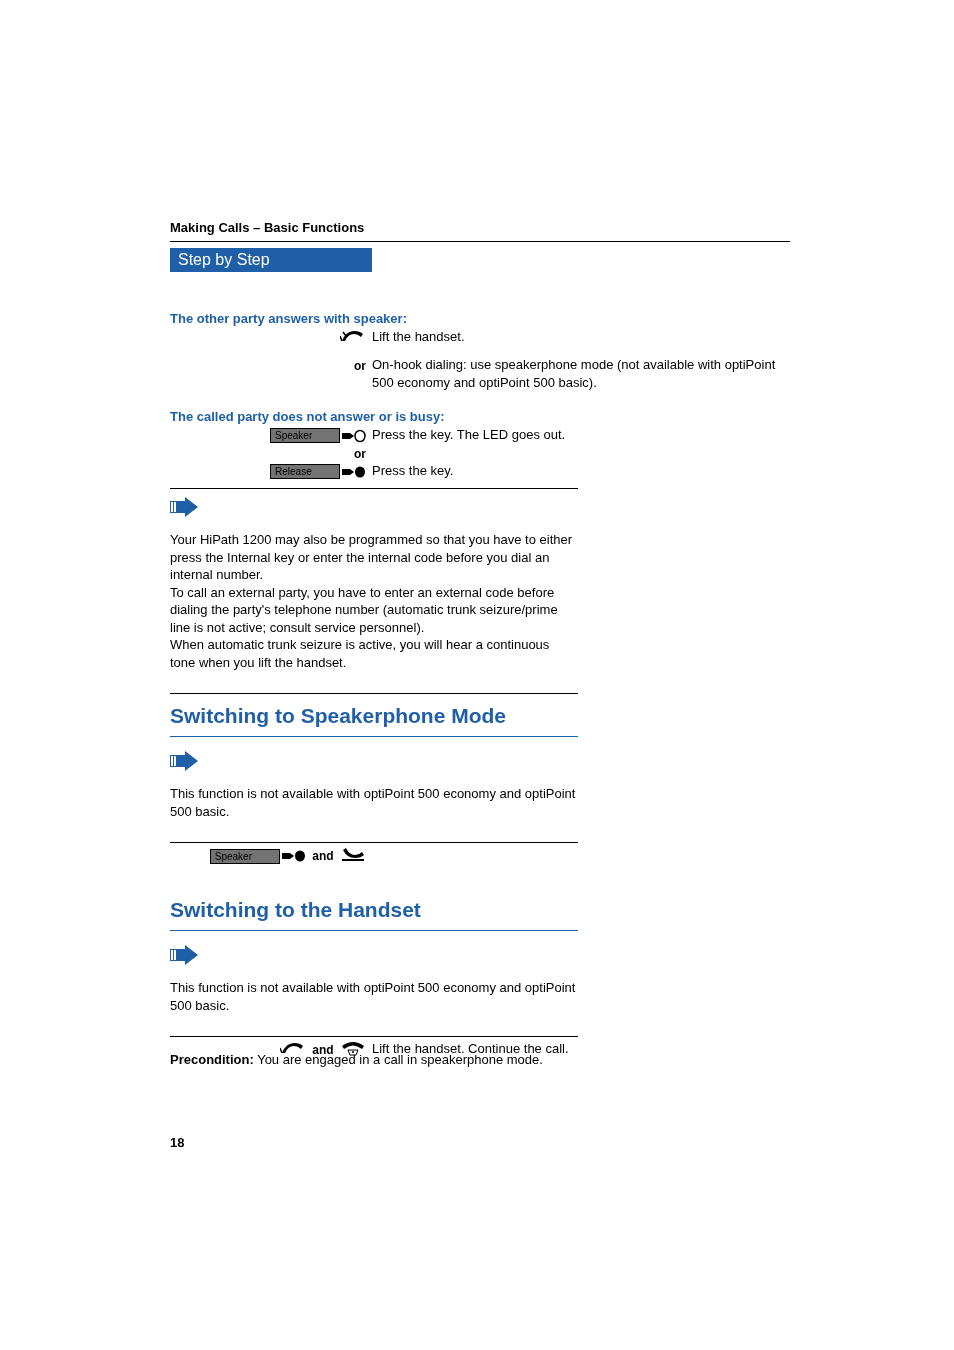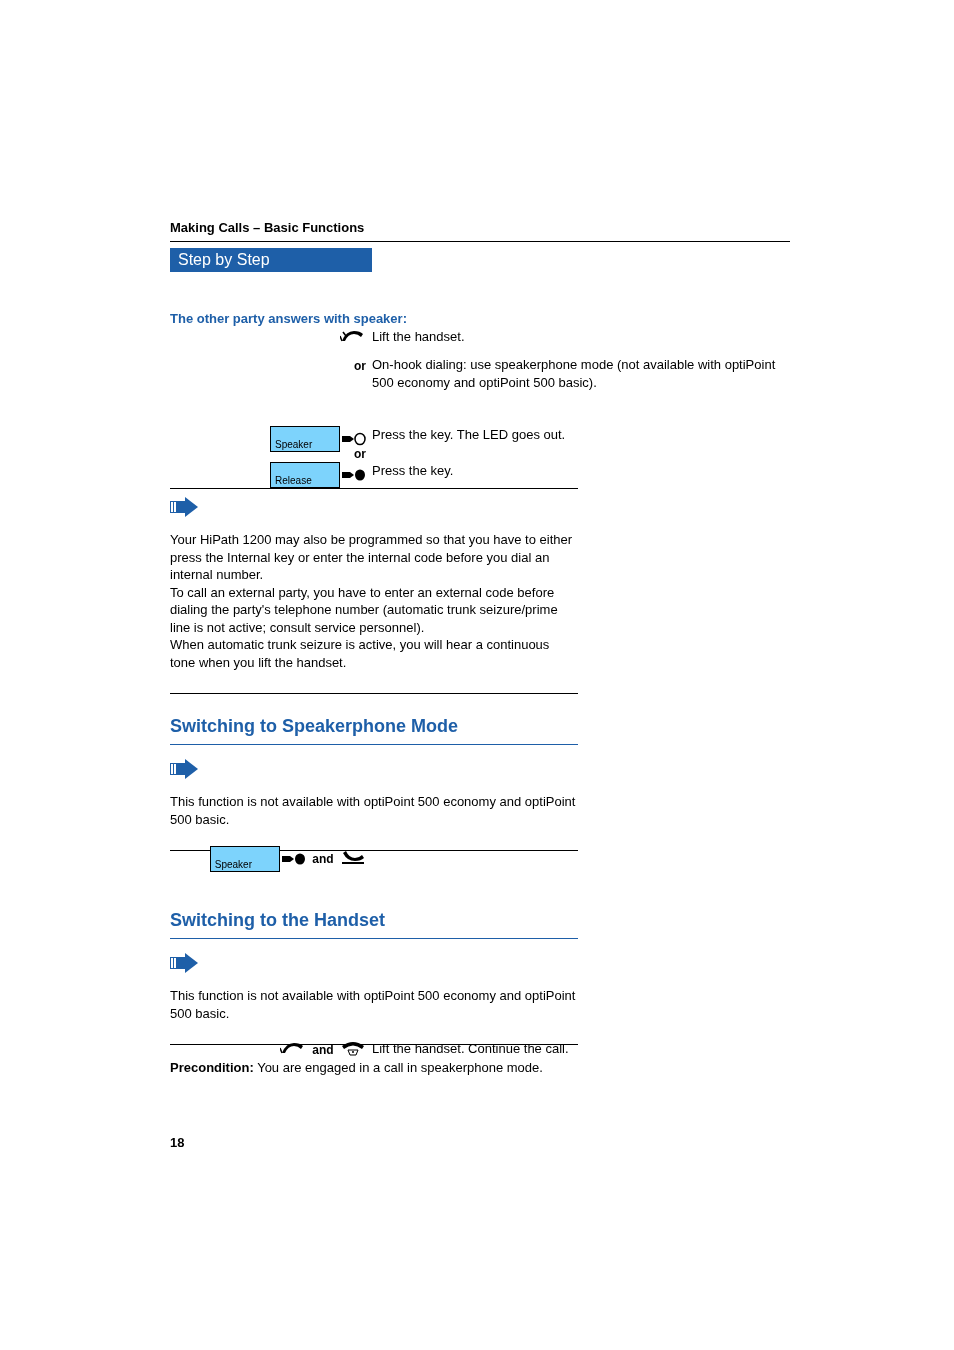--- a/index.html
+++ b/index.html
@@ -61,23 +61,23 @@
     width: 408px;
     font-size: 13px;
     line-height: 1.35;
   }
   .row::after { content: ""; display: block; clear: both; }
   
   .key-box {
     display: inline-block;
     border: 1px solid #000;
     font-size: 10px;
-    padding: 12px 18px 1px 4px;
+    padding: 1px 18px 1px 4px;
     vertical-align: middle;
-    background: #7dd3fc;
+    background: #737373;
     min-width: 70px;
     text-align: left;
   }
   
   .led {
     display: inline-block;
     width: 24px;
     height: 14px;
     vertical-align: middle;
     margin-left: 2px;
@@ -103,22 +103,22 @@
     flex: 0 0 36px;
     padding-top: 2px;
   }
   .note-text {
     flex: 1;
   }
   
   .section-heading {
     color: #1e5fa8;
     font-weight: bold;
-    font-size: 18px;
-    margin-top: 14px;
+    font-size: 21px;
+    margin-top: 2px;
     margin-bottom: 6px;
   }
   .section-rule {
     border: none;
     border-top: 1.5px solid #1e5fa8;
     margin-bottom: 6px;
   }
   
   .precond {
     font-size: 13px;
@@ -167,20 +167,26 @@
       </span>
     </div>
     <div class="row-right">Lift the handset.</div>
   </div>
 
   <div class="row" style="top: 356px;">
     <div class="row-left"><span class="or-text">or</span></div>
     <div class="row-right">On-hook dialing: use speakerphone mode (not available with optiPoint 500 economy and optiPoint 500 basic).</div>
   </div>
 
+  <div class="row" style="top: 398px;">
+    <div class="row-left"></div>
+    <div class="row-right">
+      <div class="blue-bold">The called party does not answer or is busy:</div>
+    </div>
+  </div>
 
   <div class="row" style="top: 426px;">
     <div class="row-left">
       <span class="key-box">Speaker</span><span class="led"><svg width="24" height="14" viewBox="0 0 24 14">
             <rect x="0" y="4" width="8" height="6" fill="#000"></rect>
             <path d="M8 4 L12 7 L8 10 Z" fill="#000"></path>
             <ellipse cx="18" cy="7" rx="5" ry="5.5" fill="none" stroke="#000" stroke-width="1.5"></ellipse>
           </svg></span>
     </div>
     <div class="row-right">Press the key. The LED goes out.</div>

